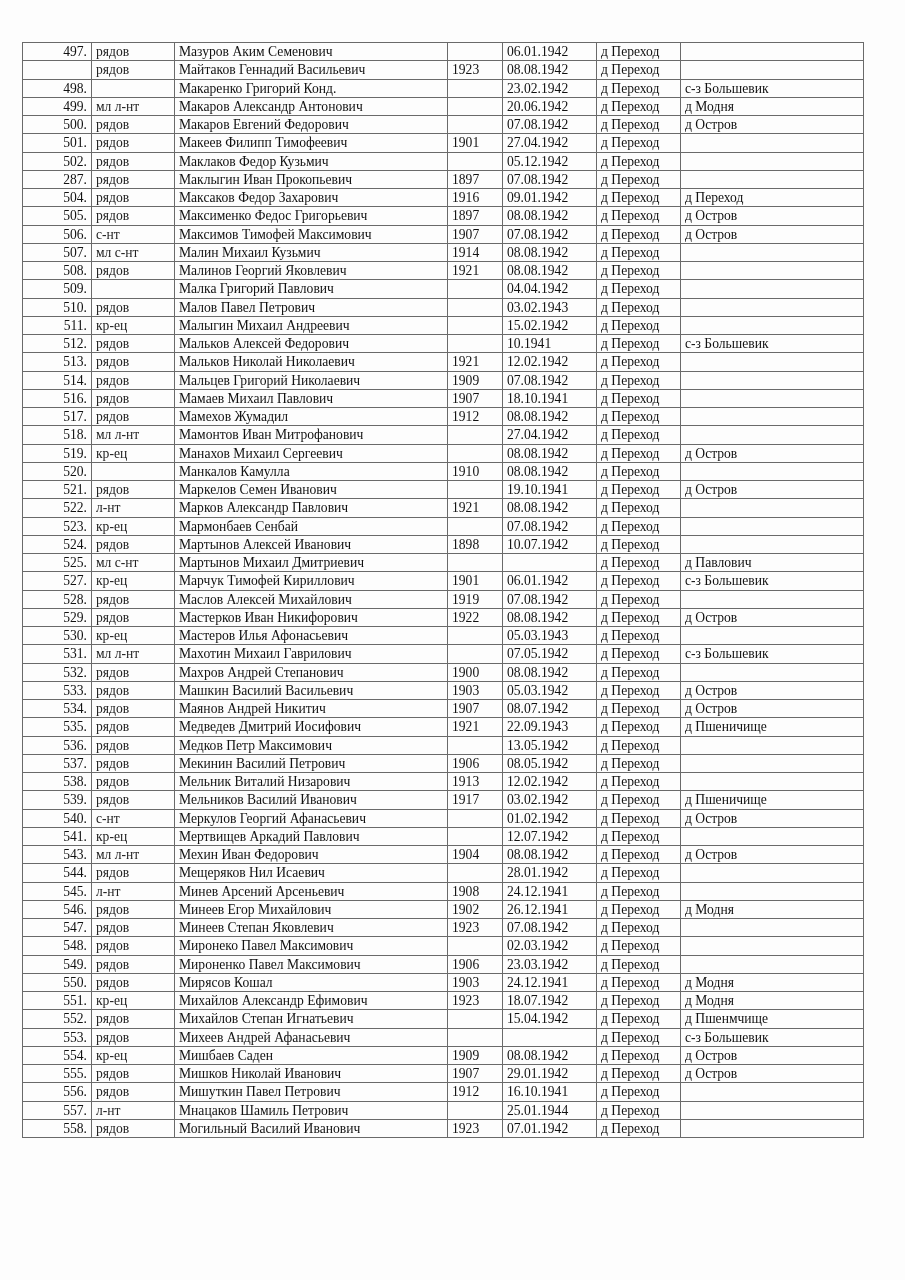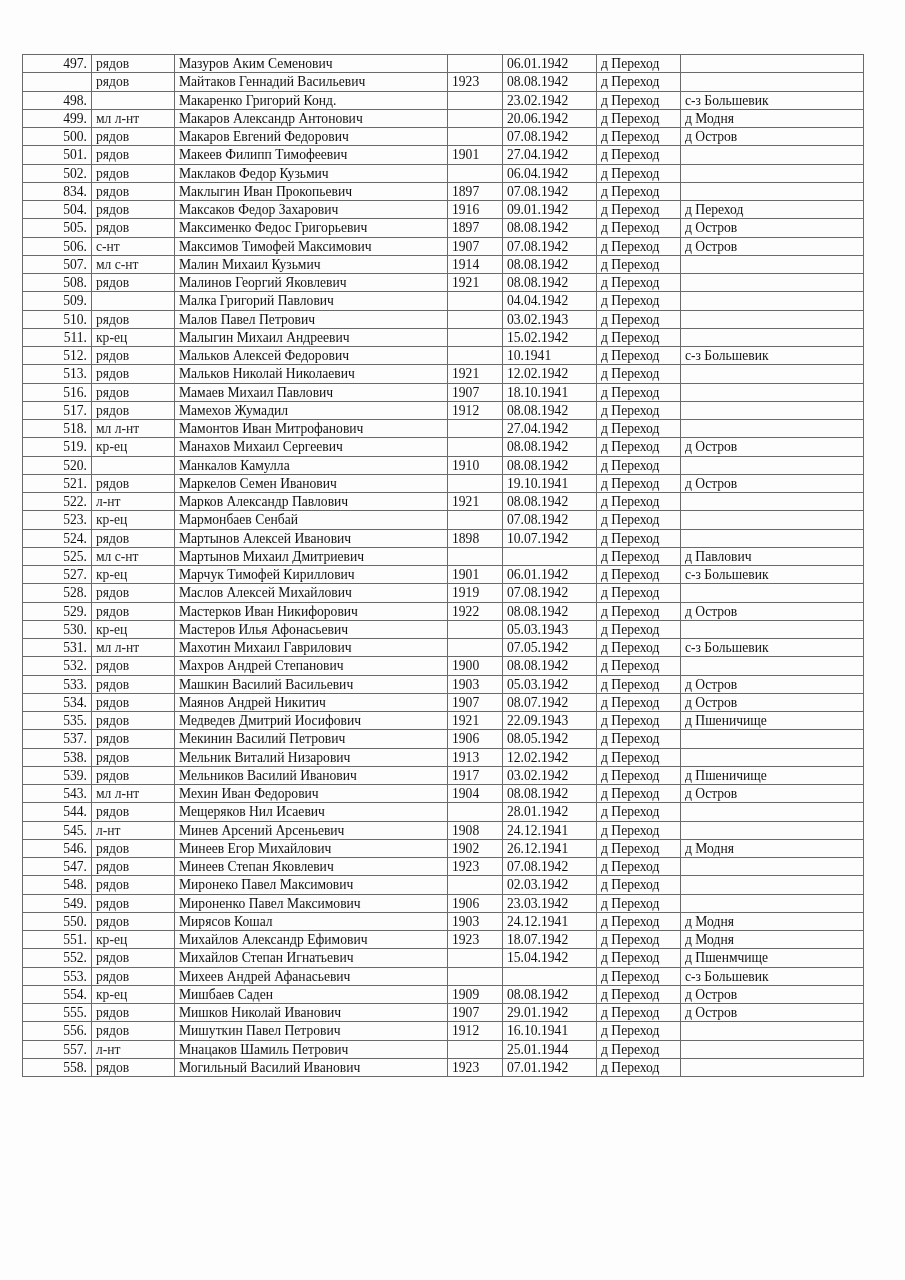--- a/index.html
+++ b/index.html
@@ -1,19 +1,19 @@
 <!DOCTYPE html>
 <html><head>
 <meta charset="utf-8">
 <style>
   html, body { margin: 0; padding: 0; background: #ffffff; }
   body { width: 905px; height: 1280px; position: relative; overflow: hidden; }
   .page { position: absolute; left: 0; top: 0; width: 905px; height: 1280px; background: #fdfdfd; }
   table.registry {
-    position: absolute; left: 22px; top: 54px;
+    position: absolute; left: 22px; top: 42px;
     border-collapse: collapse; table-layout: fixed;
     width: 841px;
     font-family: "Liberation Serif", "DejaVu Serif", serif;
     color: #111;
   }
   table.registry td {
     border: 1px solid #6a6a6a;
     height: 17.25px; padding: 0 4px; line-height: 17px;
     white-space: nowrap; overflow: hidden;
     font-size: 13.6px;
@@ -91,26 +91,26 @@
           <td class="c-year">1901</td>
           <td class="c-date">27.04.1942</td>
           <td class="c-place">д Переход</td>
           <td class="c-burial"></td>
         </tr>
         <tr>
           <td class="c-num">502.</td>
           <td class="c-rank">рядов</td>
           <td class="c-name">Маклаков Федор Кузьмич</td>
           <td class="c-year"></td>
-          <td class="c-date">06.04.1942</td>
-          <td class="c-place">д Переход</td>
-          <td class="c-burial"></td>
-        </tr>
-        <tr>
-          <td class="c-num">834.</td>
+          <td class="c-date">05.12.1942</td>
+          <td class="c-place">д Переход</td>
+          <td class="c-burial"></td>
+        </tr>
+        <tr>
+          <td class="c-num">287.</td>
           <td class="c-rank">рядов</td>
           <td class="c-name">Маклыгин Иван Прокопьевич</td>
           <td class="c-year">1897</td>
           <td class="c-date">07.08.1942</td>
           <td class="c-place">д Переход</td>
           <td class="c-burial"></td>
         </tr>
         <tr>
           <td class="c-num">504.</td>
           <td class="c-rank">рядов</td>
@@ -195,20 +195,29 @@
         <tr>
           <td class="c-num">513.</td>
           <td class="c-rank">рядов</td>
           <td class="c-name">Мальков Николай Николаевич</td>
           <td class="c-year">1921</td>
           <td class="c-date">12.02.1942</td>
           <td class="c-place">д Переход</td>
           <td class="c-burial"></td>
         </tr>
         <tr>
+          <td class="c-num">514.</td>
+          <td class="c-rank">рядов</td>
+          <td class="c-name">Мальцев Григорий Николаевич</td>
+          <td class="c-year">1909</td>
+          <td class="c-date">07.08.1942</td>
+          <td class="c-place">д Переход</td>
+          <td class="c-burial"></td>
+        </tr>
+        <tr>
           <td class="c-num">516.</td>
           <td class="c-rank">рядов</td>
           <td class="c-name">Мамаев Михаил Павлович</td>
           <td class="c-year">1907</td>
           <td class="c-date">18.10.1941</td>
           <td class="c-place">д Переход</td>
           <td class="c-burial"></td>
         </tr>
         <tr>
           <td class="c-num">517.</td>
@@ -366,20 +375,29 @@
         <tr>
           <td class="c-num">535.</td>
           <td class="c-rank">рядов</td>
           <td class="c-name">Медведев Дмитрий Иосифович</td>
           <td class="c-year">1921</td>
           <td class="c-date">22.09.1943</td>
           <td class="c-place">д Переход</td>
           <td class="c-burial">д Пшеничище</td>
         </tr>
         <tr>
+          <td class="c-num">536.</td>
+          <td class="c-rank">рядов</td>
+          <td class="c-name">Медков Петр Максимович</td>
+          <td class="c-year"></td>
+          <td class="c-date">13.05.1942</td>
+          <td class="c-place">д Переход</td>
+          <td class="c-burial"></td>
+        </tr>
+        <tr>
           <td class="c-num">537.</td>
           <td class="c-rank">рядов</td>
           <td class="c-name">Мекинин Василий Петрович</td>
           <td class="c-year">1906</td>
           <td class="c-date">08.05.1942</td>
           <td class="c-place">д Переход</td>
           <td class="c-burial"></td>
         </tr>
         <tr>
           <td class="c-num">538.</td>
@@ -391,20 +409,38 @@
           <td class="c-burial"></td>
         </tr>
         <tr>
           <td class="c-num">539.</td>
           <td class="c-rank">рядов</td>
           <td class="c-name">Мельников Василий Иванович</td>
           <td class="c-year">1917</td>
           <td class="c-date">03.02.1942</td>
           <td class="c-place">д Переход</td>
           <td class="c-burial">д Пшеничище</td>
+        </tr>
+        <tr>
+          <td class="c-num">540.</td>
+          <td class="c-rank">с-нт</td>
+          <td class="c-name">Меркулов Георгий Афанасьевич</td>
+          <td class="c-year"></td>
+          <td class="c-date">01.02.1942</td>
+          <td class="c-place">д Переход</td>
+          <td class="c-burial">д Остров</td>
+        </tr>
+        <tr>
+          <td class="c-num">541.</td>
+          <td class="c-rank">кр-ец</td>
+          <td class="c-name">Мертвищев Аркадий Павлович</td>
+          <td class="c-year"></td>
+          <td class="c-date">12.07.1942</td>
+          <td class="c-place">д Переход</td>
+          <td class="c-burial"></td>
         </tr>
         <tr>
           <td class="c-num">543.</td>
           <td class="c-rank">мл л-нт</td>
           <td class="c-name">Мехин Иван Федорович</td>
           <td class="c-year">1904</td>
           <td class="c-date">08.08.1942</td>
           <td class="c-place">д Переход</td>
           <td class="c-burial">д Остров</td>
         </tr>

